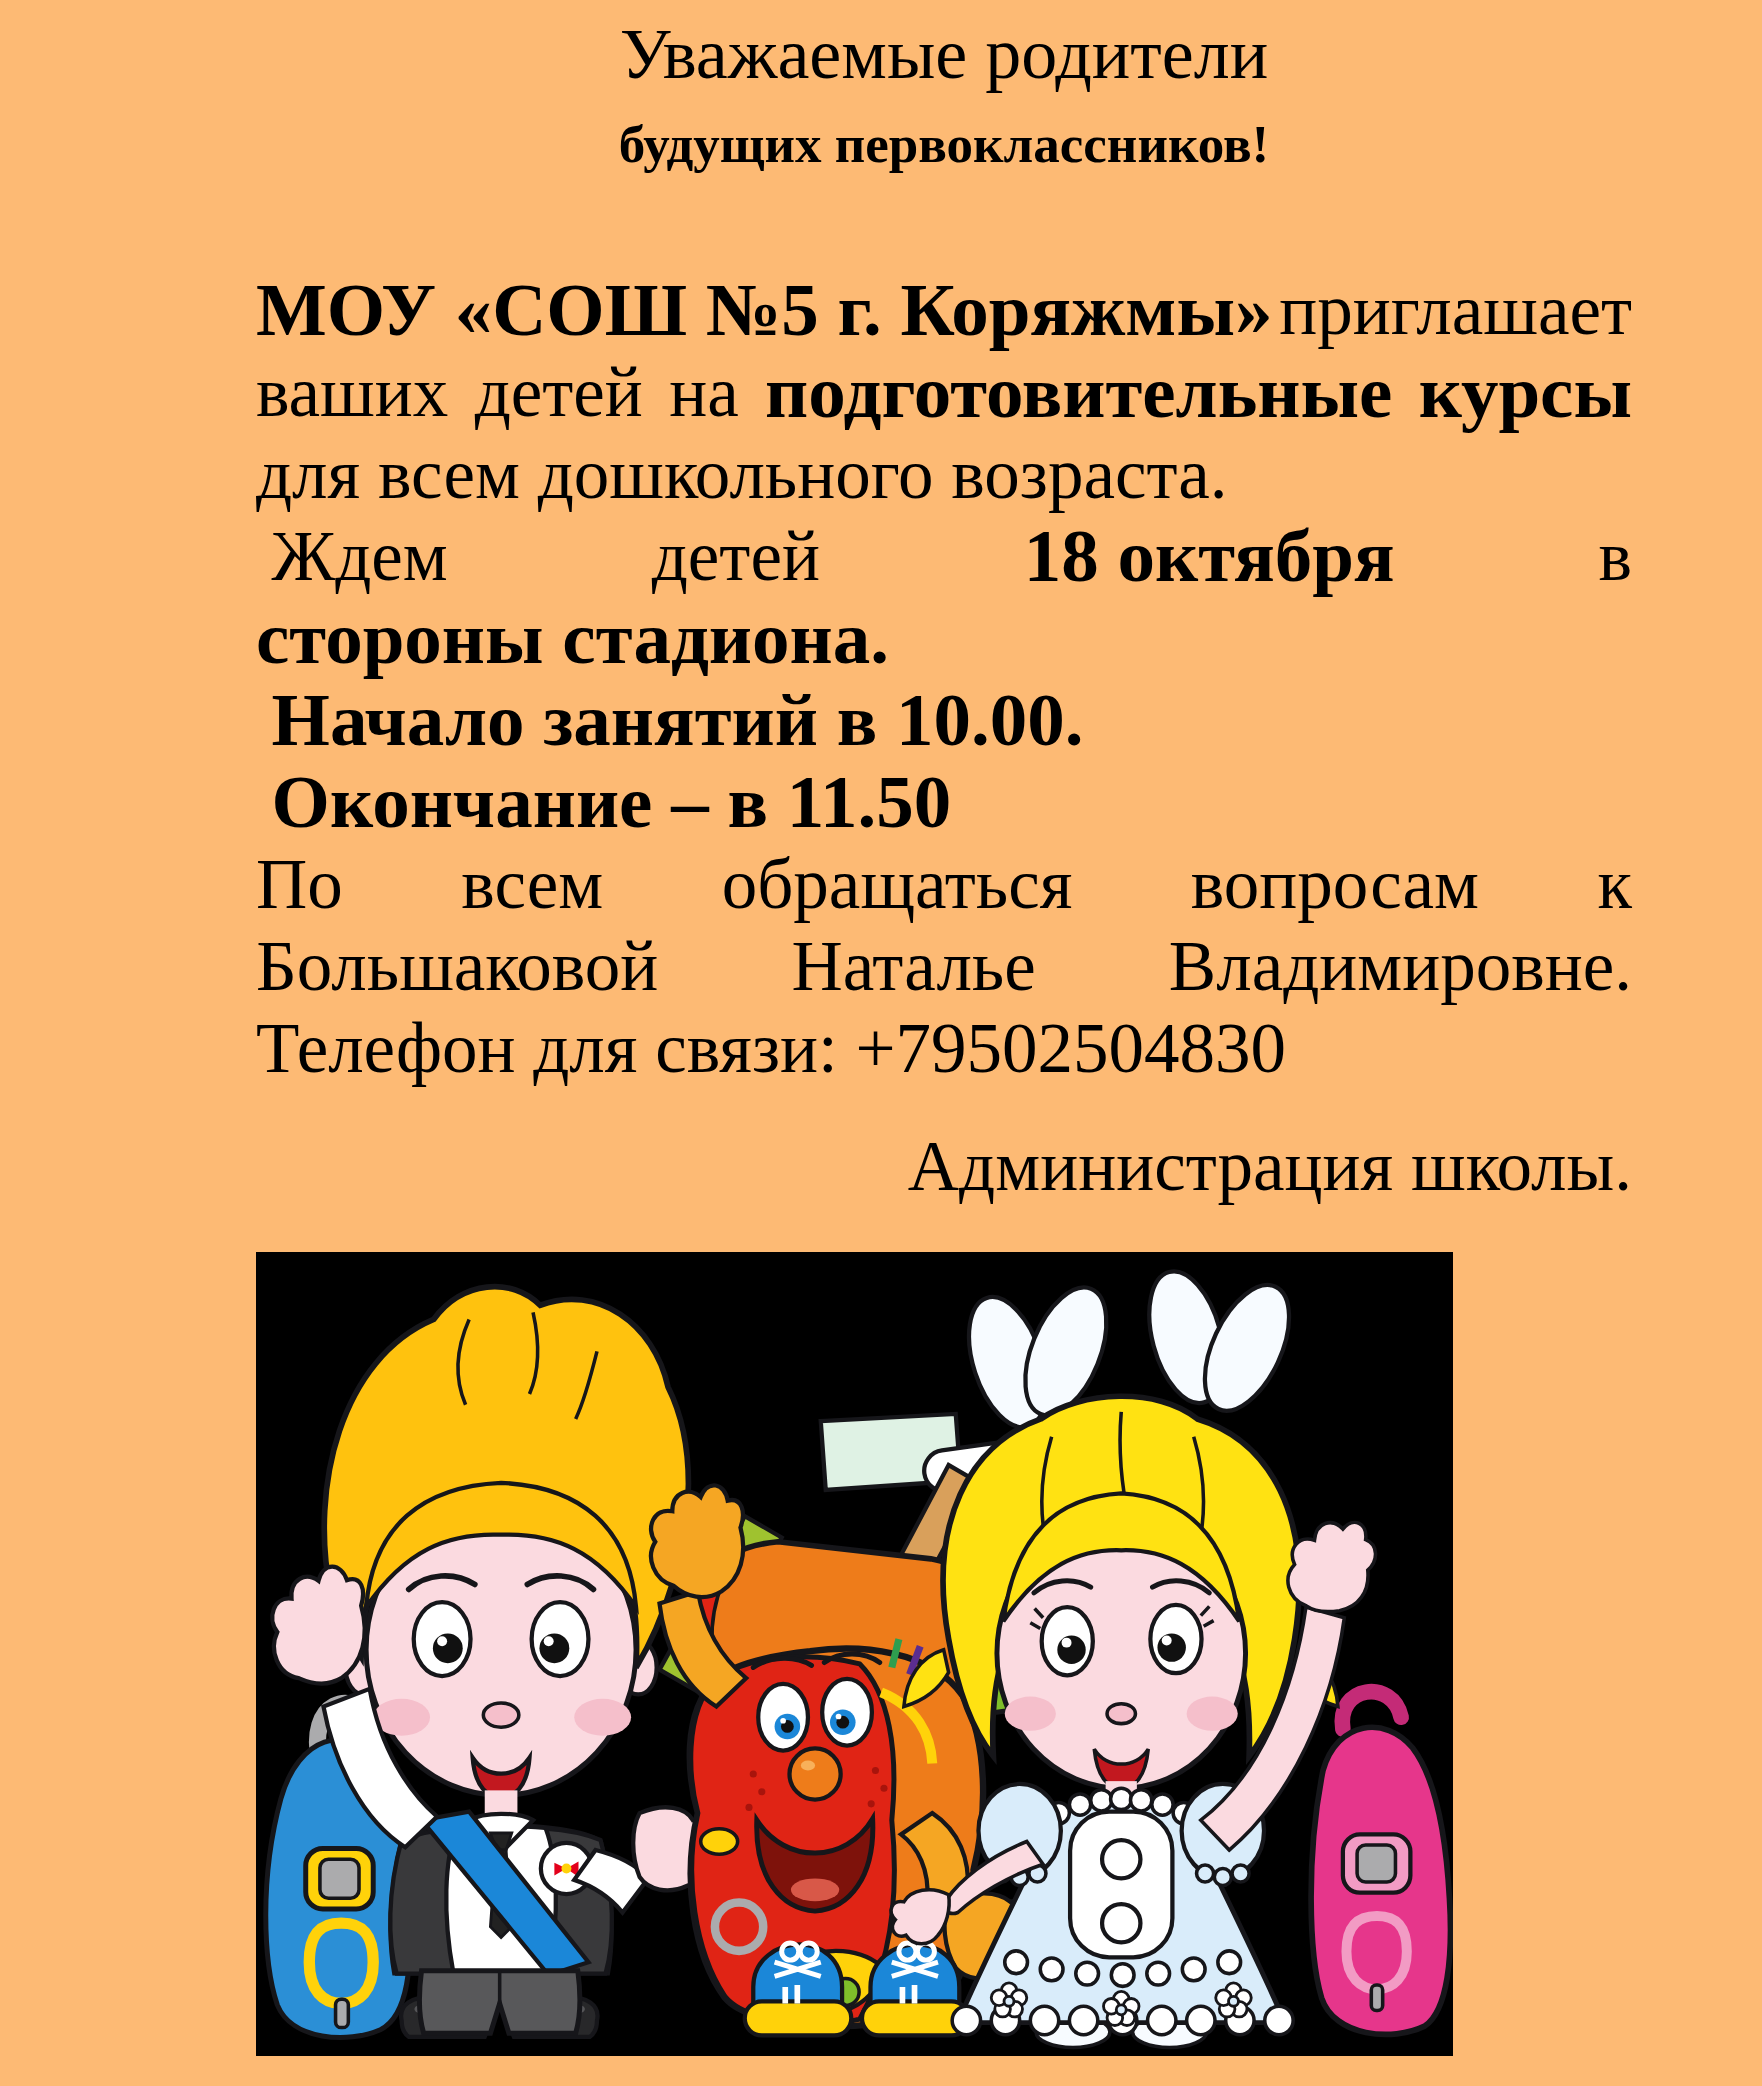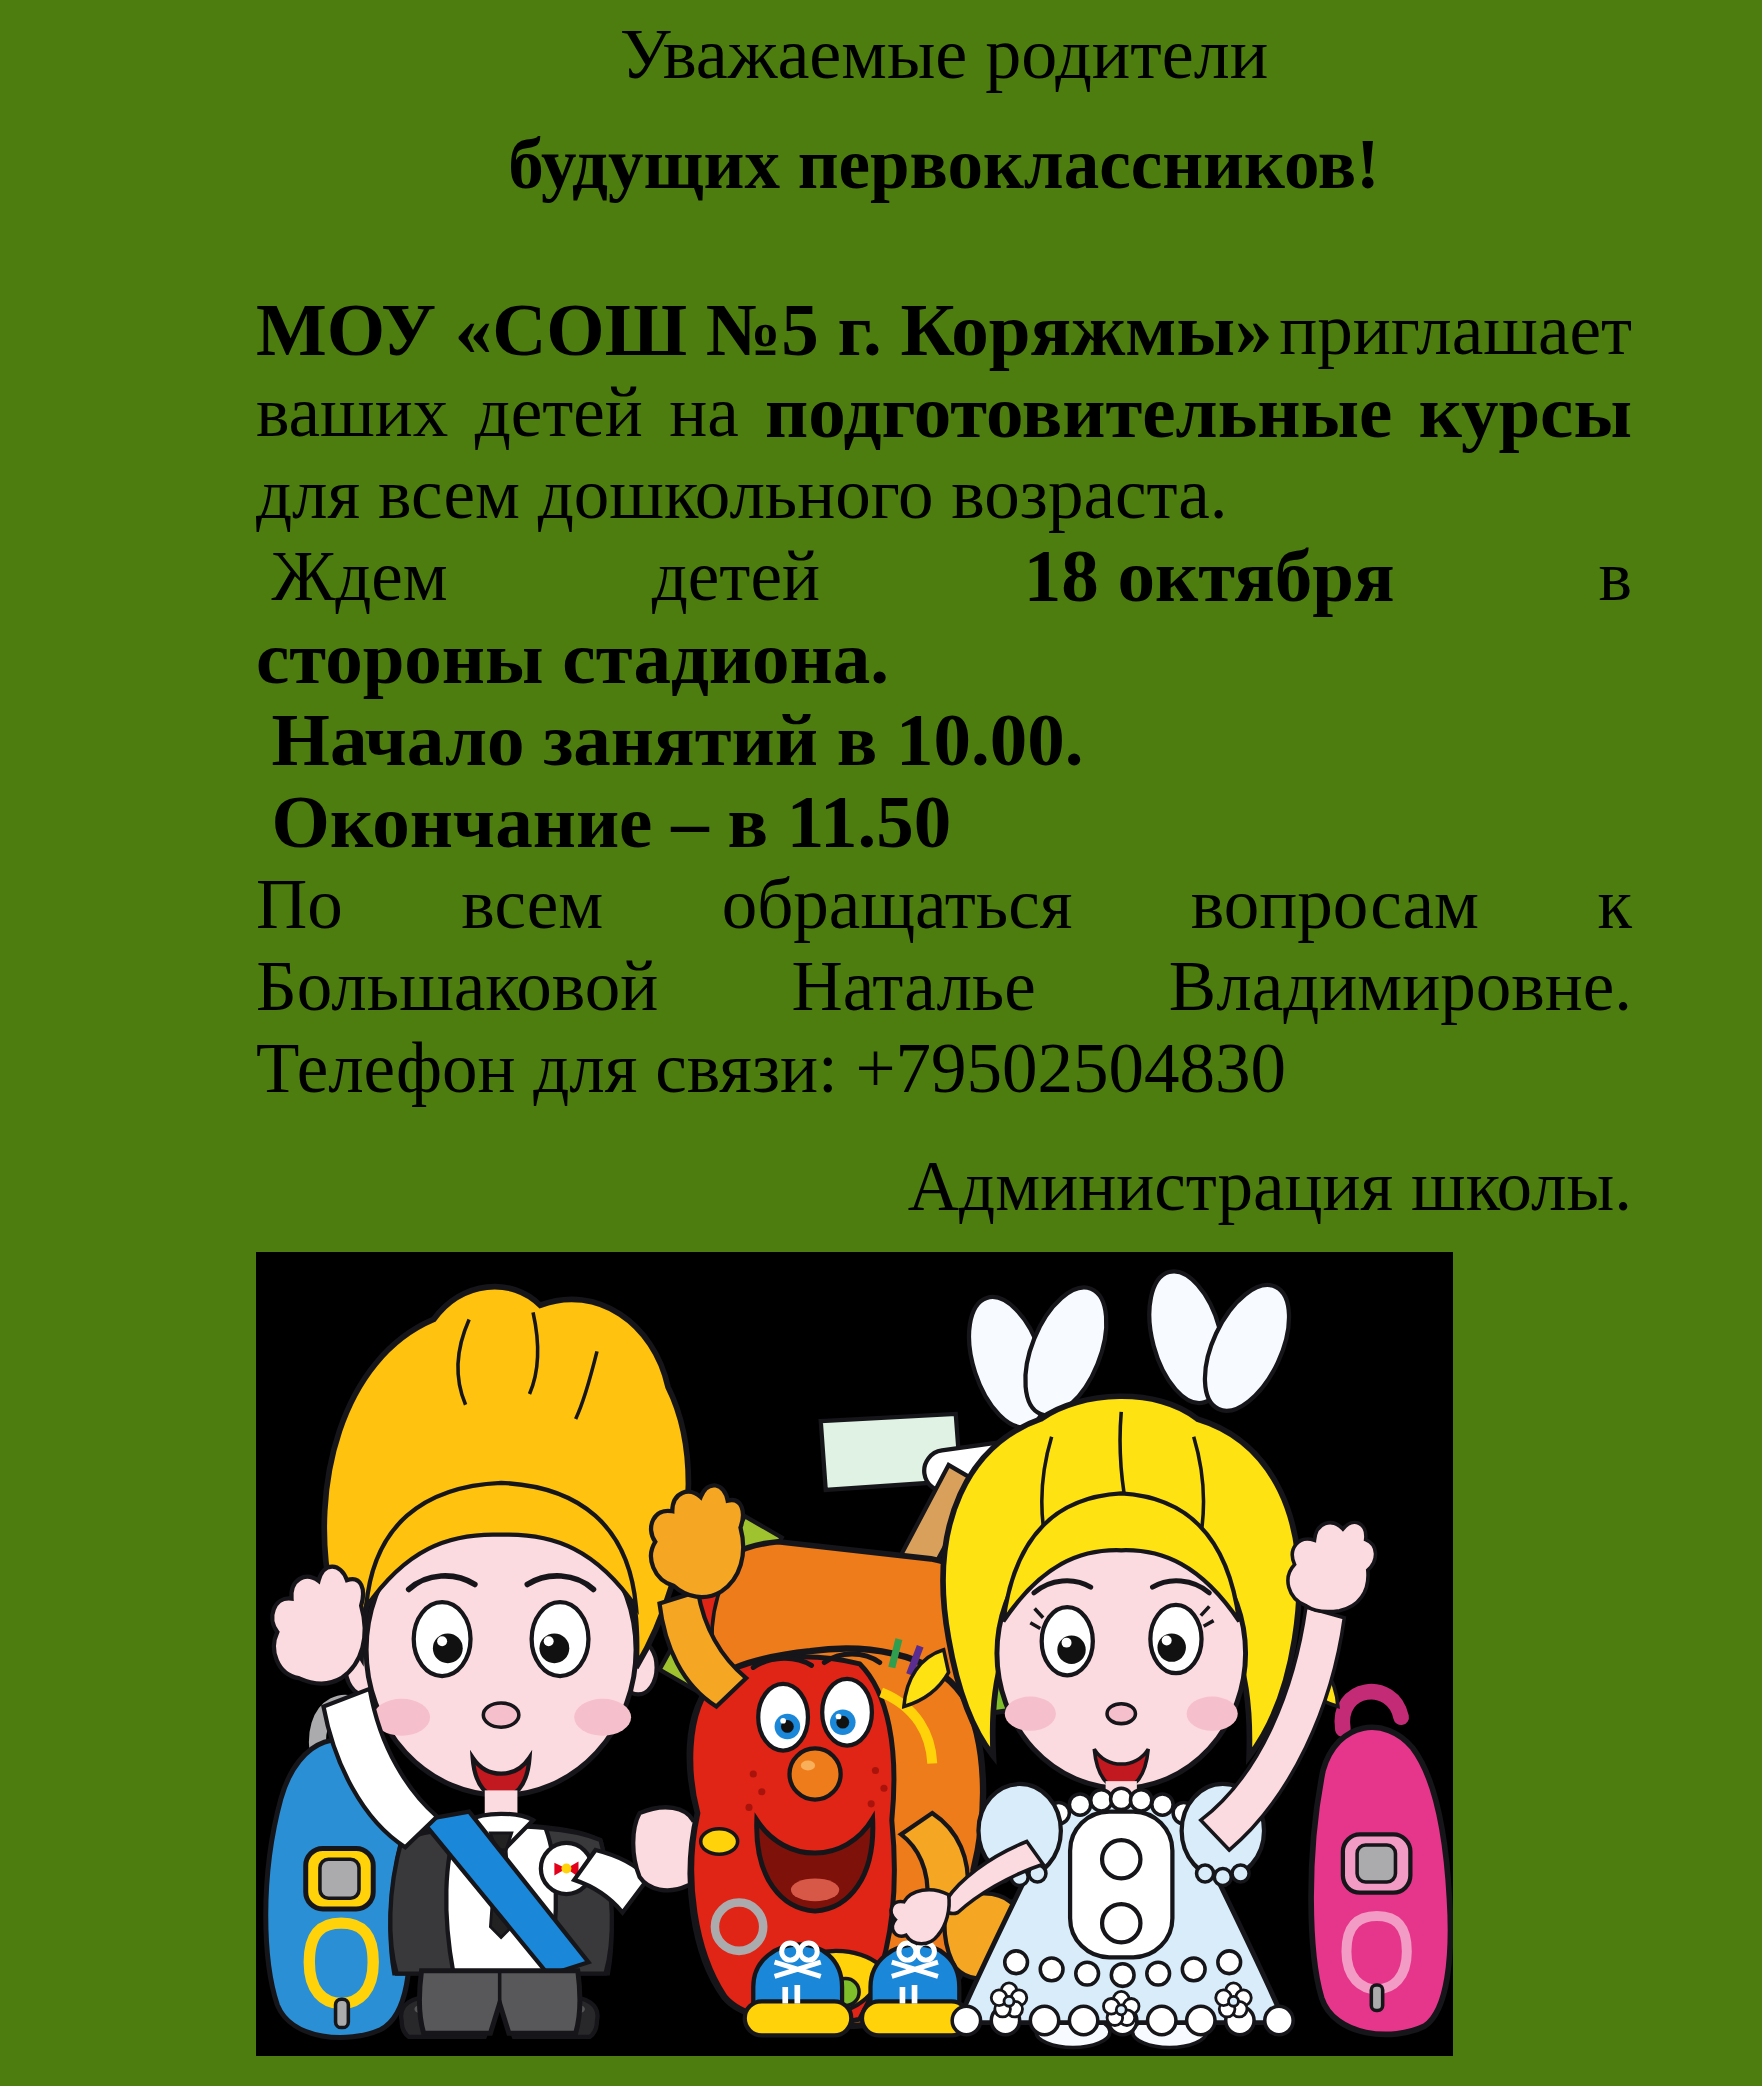--- a/index.html
+++ b/index.html
@@ -1,23 +1,23 @@
 <!DOCTYPE html>
 <html style="--c-bg: #000000; --c-outline: #16161a; --c-hair-boy: #FFC20E; --c-hair-girl: #FFE212; --c-skin: #FBDAE0; --c-blush: #F5BFCB; --c-red: #E02415; --c-dark-red: #7E120B; --c-mouth-red: #C2181F; --c-orange: #EE7C1A; --c-yellow-orange: #F5A623; --c-yellow: #FFD20A; --c-sky-blue: #1B87D8; --c-blue: #2B8FD6; --c-dress: #D9ECFA; --c-white: #F7FBFF; --c-gray: #ABABAD; --c-vest: #39393B; --c-pants: #58585A; --c-shoes: #28282A; --c-green: #9FC22F; --c-lime: #7FBF2A; --c-purple: #5B2D91; --c-pink: #E6368B; --c-pink-light: #F29BC4; --c-mint: #DFF2E4; --c-tan: #D9A05B; --c-brown: #8A5A28;font-size:11.4px"><head>
 <meta charset="utf-8">
 <style>
   html,body { margin:0; padding:0; background:#ffffff; }
   .page {
-    position:relative; width:1762px; height:2087px; background:#4d7c0f;
+    position:relative; width:1762px; height:2087px; background:#fdba74;
     font-family:"Liberation Serif", serif; color:#000; overflow:hidden;
   }
   .text-column { position:absolute; left:256px; top:8.5px; width:1376px; }
   .title-line { text-align:center; line-height:90px; height:90px; white-space:nowrap; }
   .t1 { font-size:72px; }
-  .t2 { font-size:71px; font-weight:bold;margin-top:20px; }
+  .t2 { font-size:53px; font-weight:bold; }
   .spacer { height:80px; }
   .body-line { height:82px; line-height:82px; white-space:nowrap; }
   .body-line .seg { font-size:71px; }
   .body-line .seg.bold { font-size:75px; font-weight:bold; }
   .align-justify { display:flex; justify-content:space-between; align-items:flex-start; }
   .align-left { text-align:left; }
   .align-right { text-align:right;margin-top:36px; }
   .illustration {
     position:absolute; left:256px; top:1252px; width:1197px; height:804px;
   }

